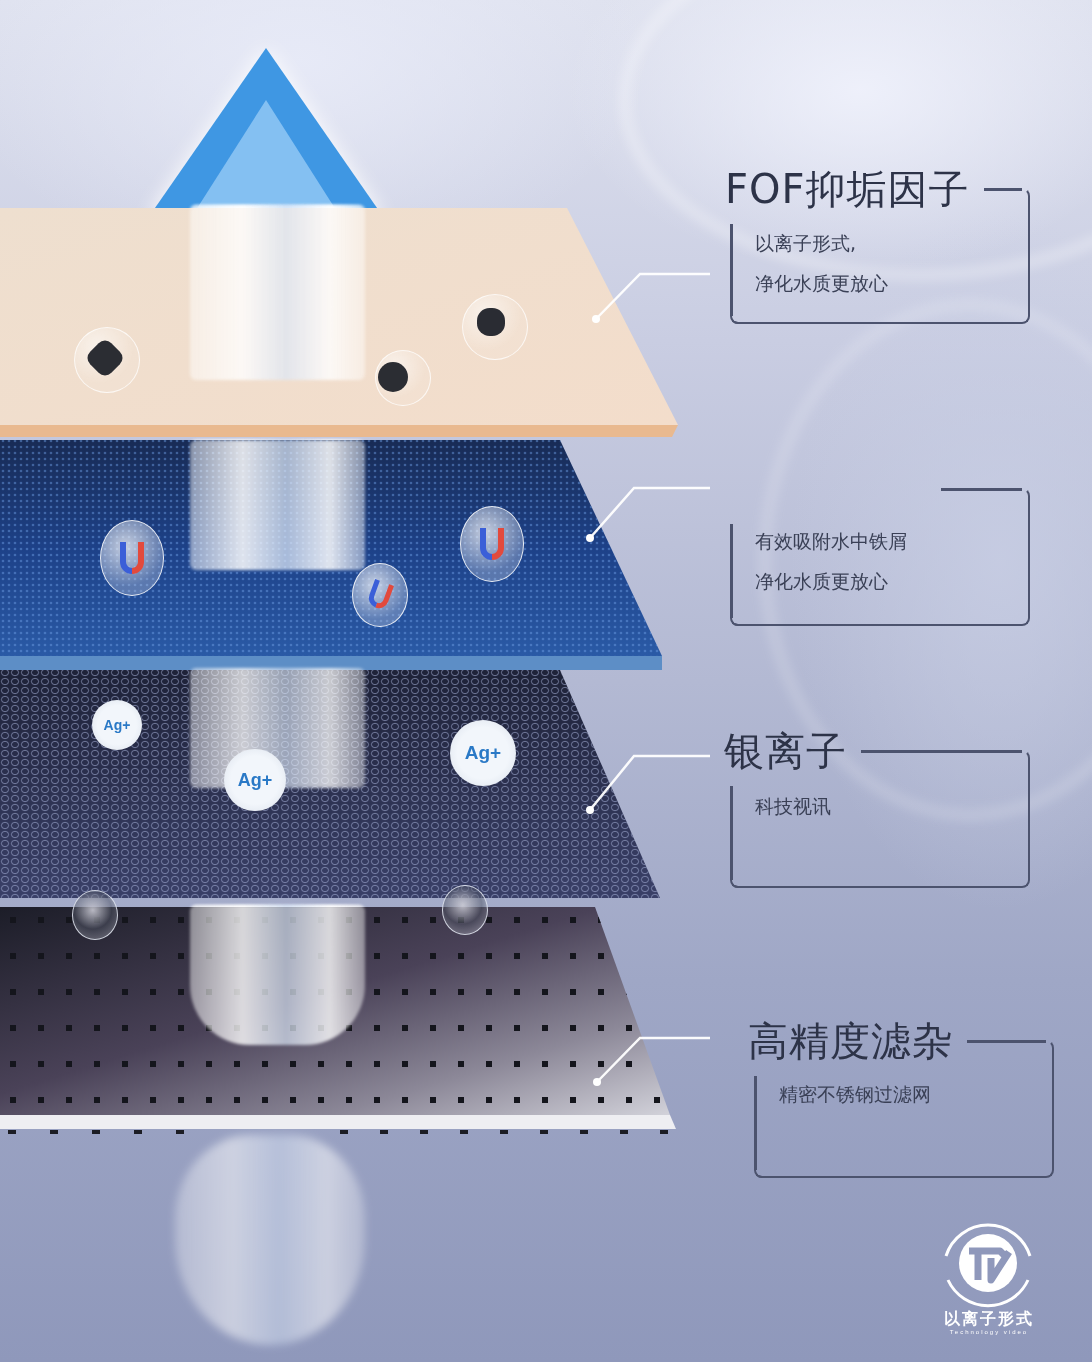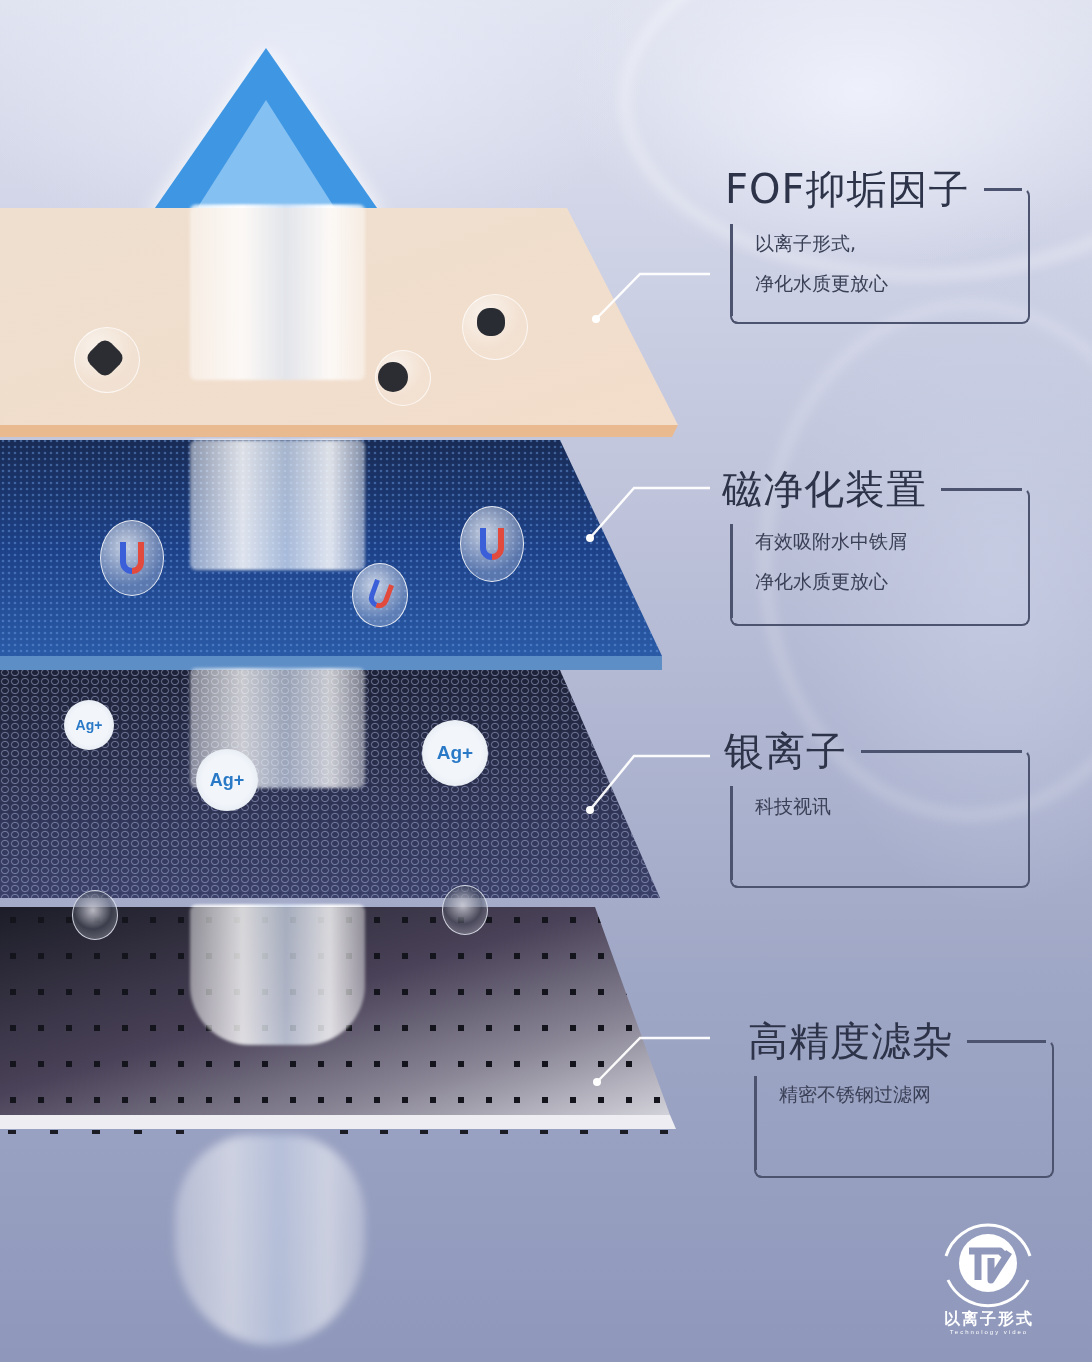--- a/index.html
+++ b/index.html
@@ -43,21 +43,21 @@
   .debris { position: absolute; background: #2b2d33; border-radius: 30%; }
 
   .magnet-bubble { position: absolute; border-radius: 50%;
     border: 1.5px solid rgba(255,255,255,0.85);
     background: radial-gradient(circle at 40% 35%, rgba(255,255,255,0.75), rgba(200,210,230,0.35) 65%);
     display: flex; align-items: center; justify-content: center; }
 
   .ag-bubble { position: absolute; border-radius: 50%;
     background: radial-gradient(circle, #f2f6fb 55%, #e9eef5 70%, rgba(255,214,120,0.85) 84%, rgba(255,214,120,0) 100%);
     display: flex; align-items: center; justify-content: center;
-    color: #2a79c6; font-family: "Liberation Sans", sans-serif; font-weight: bold; }
+    color: #2a79c6; font-family: "Liberation Sans", sans-serif; font-weight: bold; margin-left: 28px; }
 
   .drop-bubble { position: absolute; width: 46px; height: 50px; border-radius: 50%;
     border: 1.5px solid rgba(230,235,245,0.85);
     background: radial-gradient(circle at 45% 40%, rgba(200,200,210,0.9), rgba(80,85,100,0.5) 50%, rgba(220,225,235,0.3) 80%); }
 
   
   .leader { position: absolute; pointer-events: none; }
   .callout { position: absolute; }
   .callout .title {
     position: absolute; left: 0; top: 0; font-size: 40px; color: #2d3348; letter-spacing: 1px; white-space: nowrap;
@@ -232,21 +232,20 @@
   <div class="title" style="background:linear-gradient(90deg, rgba(205,209,228,0) 0%, rgba(205,209,228,0) 100%);">FOF抑垢因子</div>
   <div class="desc" style="left:30px;top:57px;">以离子形式,</div>
   <div class="desc" style="left:30px;top:97px;">净化水质更放心</div>
 <div style="position: absolute; top: 22px; left: 258.5px; width: 38.5px; height: 2.5px; background: rgb(76, 83, 110);"></div>
     <div style="position: absolute; left: 5px; top: 58px; width: 2.5px; height: 92px; background: rgb(76, 83, 110);"></div>
     <div style="position: absolute; left: 5px; top: 148px; width: 10px; height: 10px; border-left: 2.5px solid rgb(76, 83, 110); border-bottom: 2.5px solid rgb(76, 83, 110); border-bottom-left-radius: 8px;"></div>
   </div>
 
 <div class="callout" style="left:722px;top:466px;width:312px;height:162px;">
   <div class="box" style="left: 8px; top: 22px; width: 300px; height: 138px; border-top-color: transparent; border-left-color: transparent;"></div>
-  <div class="title">磁净化装置</div>
   <div class="desc" style="left:33px;top:55px;">有效吸附水中铁屑</div>
   <div class="desc" style="left:33px;top:95px;">净化水质更放心</div>
 <div style="position: absolute; top: 22px; left: 219px; width: 81px; height: 2.5px; background: rgb(76, 83, 110);"></div>
     <div style="position: absolute; left: 8px; top: 58px; width: 2.5px; height: 94px; background: rgb(76, 83, 110);"></div>
     <div style="position: absolute; left: 8px; top: 150px; width: 10px; height: 10px; border-left: 2.5px solid rgb(76, 83, 110); border-bottom: 2.5px solid rgb(76, 83, 110); border-bottom-left-radius: 8px;"></div>
   </div>
 
 <div class="callout" style="left:724px;top:728px;width:310px;height:162px;">
   <div class="box" style="left: 6px; top: 22px; width: 300px; height: 138px; border-top-color: transparent; border-left-color: transparent;"></div>
   <div class="title">银离子</div>

